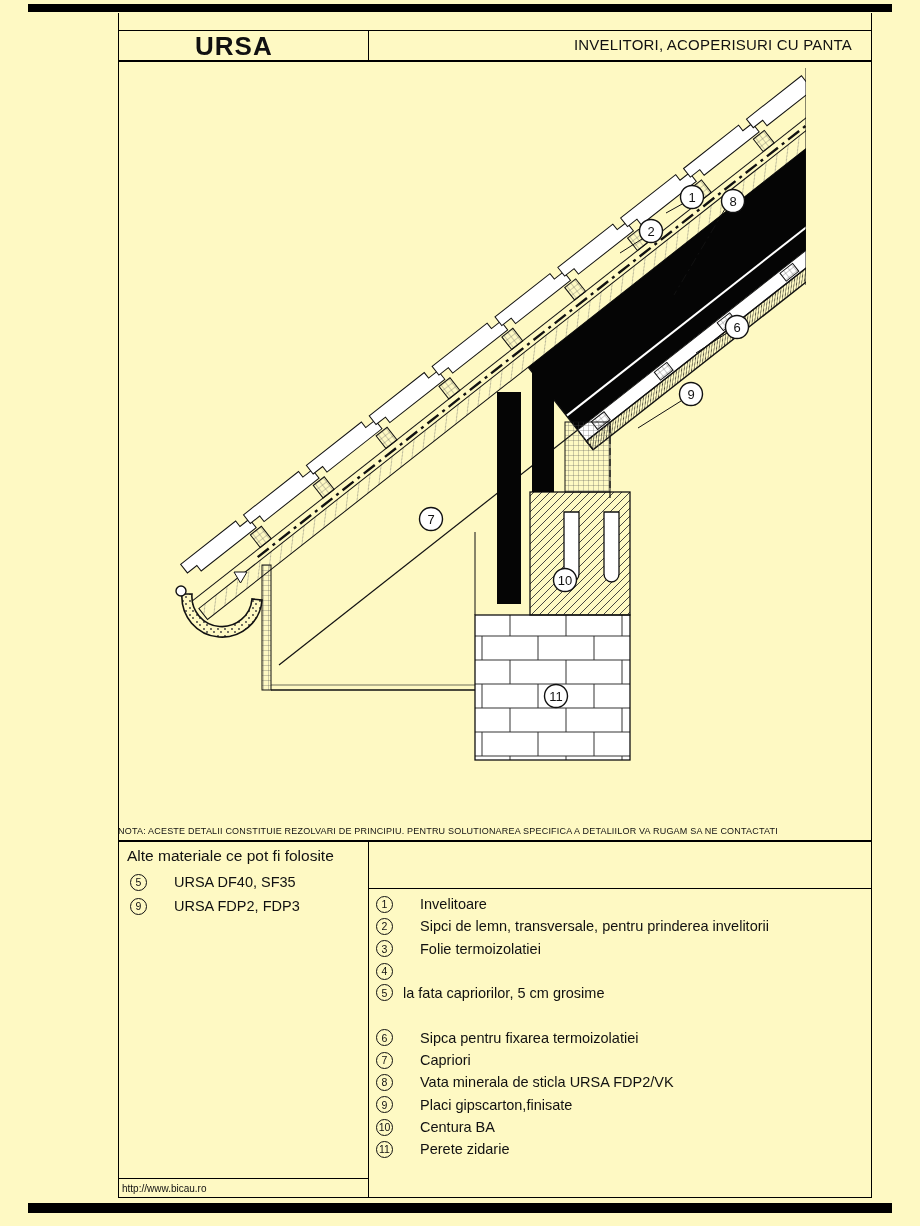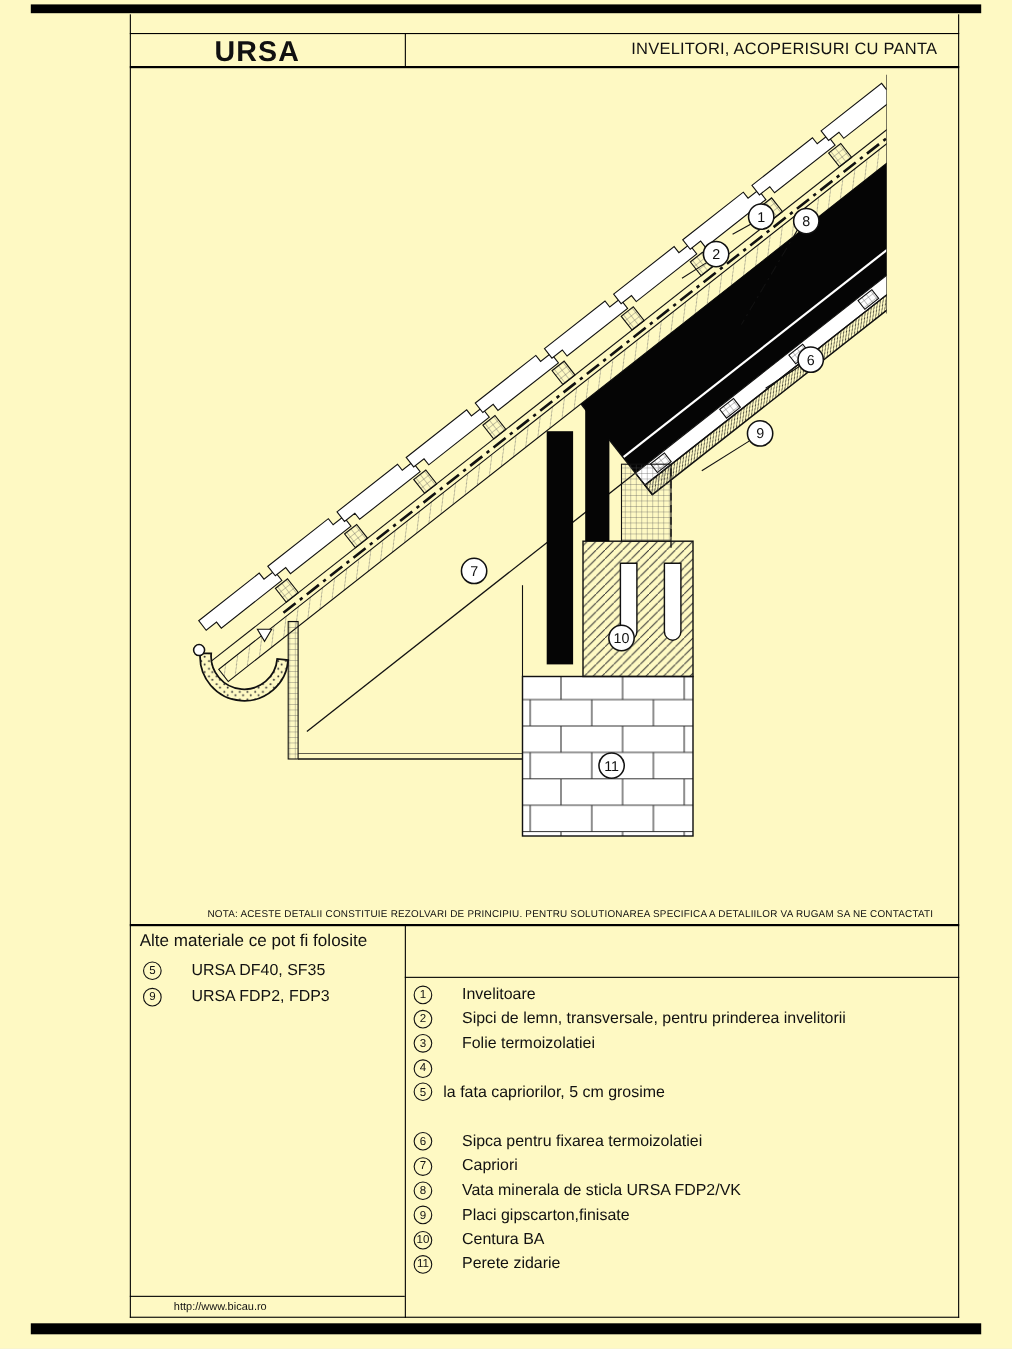--- a/index.html
+++ b/index.html
@@ -12,39 +12,39 @@
   .edge-bottom { left:28px; top:1203px; width:864px; height:10px; }
 
   .vline, .hline { position:absolute; background:#000; }
 
   .brand { position:absolute; left:195px; top:31px; font-size:26px; font-weight:bold; letter-spacing:1px; }
   .doc-title { position:absolute; right:68px; top:36px; font-size:15px; letter-spacing:0.2px; }
 
   .drawing { position:absolute; left:118px; top:60px; }
   .drawing text { font-family:"Liberation Sans", sans-serif; font-size:13px; text-anchor:middle; fill:#111; }
 
-  .note { position:absolute; left:118px; top:826px; width:753px; text-align:center; font-size:9px; letter-spacing:0.2px;padding-left:48px; }
+  .note { position:absolute; left:118px; top:826px; width:753px; text-align:left; font-size:9px; letter-spacing:0.2px; }
 
   .alt-head { position:absolute; left:127px; top:847px; font-size:15.5px; }
   .alt-items { position:absolute; left:130px; top:870px; }
   .alt-items .lrow { height:24px; }
 
   .legend-title { position:absolute; left:378px; top:843px; width:486px; font-size:15px; font-weight:bold; line-height:20px; }
   .legend-list { position:absolute; left:376px; top:893px; width:492px; }
 
   .lrow { display:flex; align-items:center; height:22.3px; font-size:14.5px; }
   .lrow.two { height:44.5px; align-items:flex-start; }
   .lrow.two .cnum { margin-top:2px; }
   .cnum { flex:0 0 auto; display:inline-flex; align-items:center; justify-content:center;
           width:17px; height:17px; border:1.3px solid #111; border-radius:50%;
           font-size:10.5px; margin-right:10px; }
   .ltext { white-space:nowrap;margin-left:17px; }
   .ltext2 span { display:block; line-height:22.3px; }
 
-  .url { position:absolute; left:122px; top:1183px; font-size:10px;margin-left:36px; }
+  .url { position:absolute; left:122px; top:1183px; font-size:10px; }
 </style>
 </head>
 <body>
 
 <div class="page">
 
   <div class="edge-bar edge-top"></div>
   <div class="edge-bar edge-bottom"></div>
 
   <div class="vline" style="left:118px; top:13px; width:1px; height:1185px;"></div>

